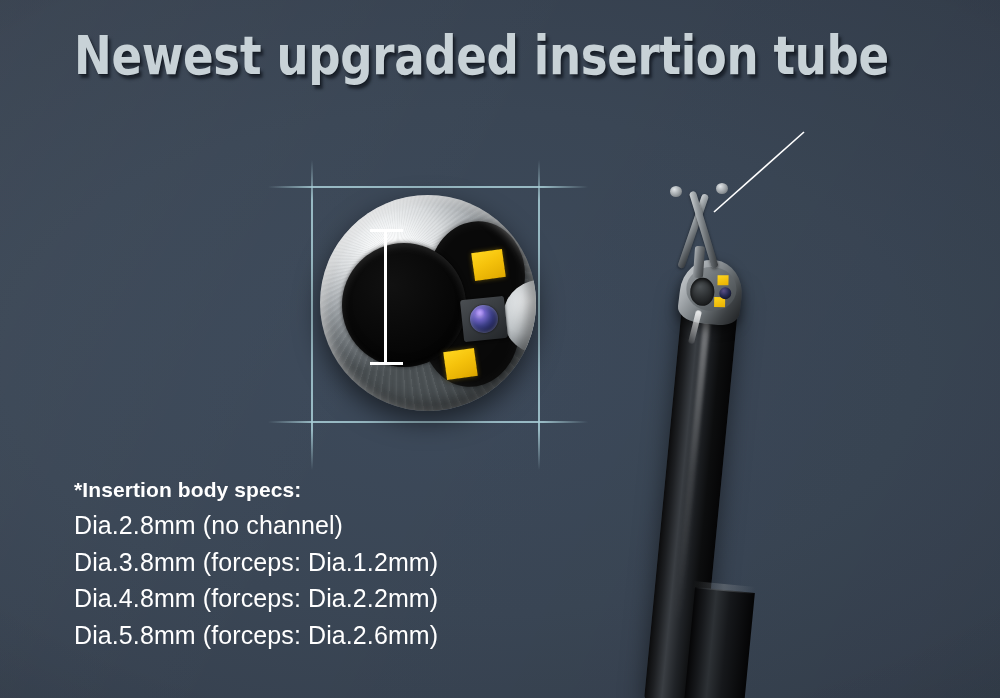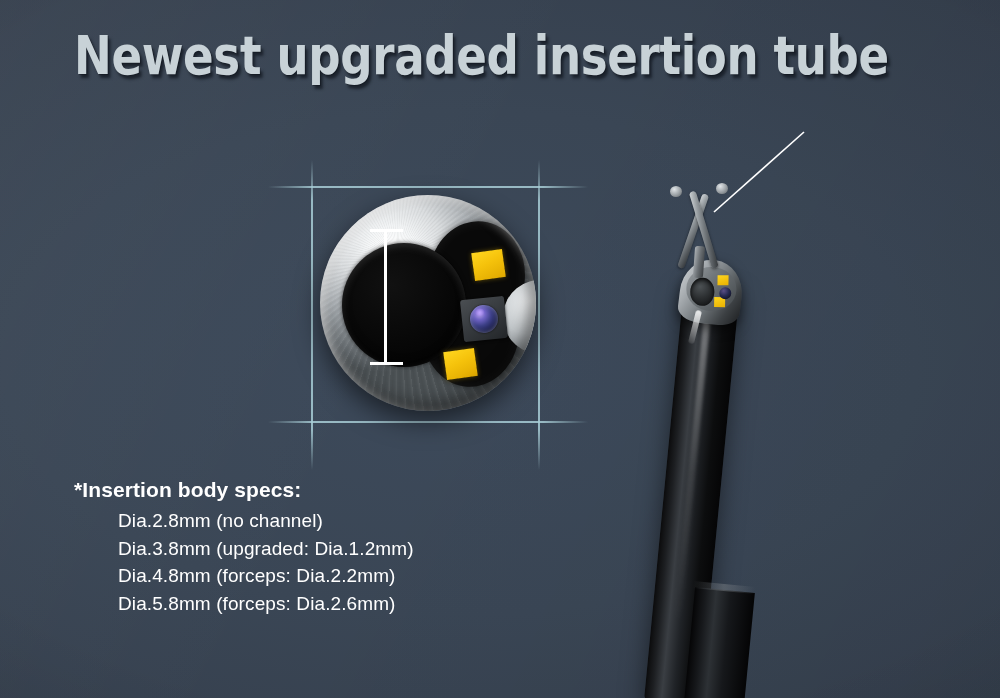--- a/index.html
+++ b/index.html
@@ -142,21 +142,21 @@
   .jaw-r{left:72px;top:28px;width:7px;height:80px;transform:rotate(-17deg);transform-origin:50% 100%;}
   .jaw-tip{position:absolute;width:12px;height:11px;border-radius:50%;
     background:radial-gradient(circle at 36% 30%,#e2e6e9,#9aa0a4 55%,#5c6165 100%);}
   .jaw-tip-l{left:30px;top:26px;} .jaw-tip-r{left:76px;top:23px;}
   .jaw-stem{position:absolute;left:54px;top:86px;width:10px;height:32px;
     background:linear-gradient(95deg,#aeb3b7,#6b7074 50%,#3a3e41 100%);border-radius:3px;transform:rotate(4deg);}
 
   
   .specs{position:absolute;left:74px;top:478px;color:#ffffff;}
   .specs .head{font-size:21px;font-weight:700;margin-bottom:5px;letter-spacing:0.1px;}
-  .specs .line{font-size:19px;font-weight:400;line-height:1.46;letter-spacing:0.1px;white-space:nowrap;margin-left:44px;}
+  .specs .line{font-size:25px;font-weight:400;line-height:1.46;letter-spacing:0.1px;white-space:nowrap;}
 </style>
 </head>
 <body>
 
 <div id="stage">
 
   <div class="bg-base"></div>
   <div class="bg-sheen"></div>
   <div class="bg-vignette"></div>
 
@@ -221,18 +221,18 @@
       <div class="jaw jaw-r"></div>
       <div class="jaw-tip jaw-tip-l"></div>
       <div class="jaw-tip jaw-tip-r"></div>
       <div class="jaw-stem"></div>
     </div>
   </div>
 
   <div class="specs">
     <div class="head">*Insertion body specs:</div>
     <div class="line">Dia.2.8mm (no channel)</div>
-    <div class="line">Dia.3.8mm (upgraded: Dia.1.2mm)</div>
+    <div class="line">Dia.3.8mm (forceps: Dia.1.2mm)</div>
     <div class="line">Dia.4.8mm (forceps: Dia.2.2mm)</div>
     <div class="line">Dia.5.8mm (forceps: Dia.2.6mm)</div>
   </div>
 
 </div>
 
 </body></html>

